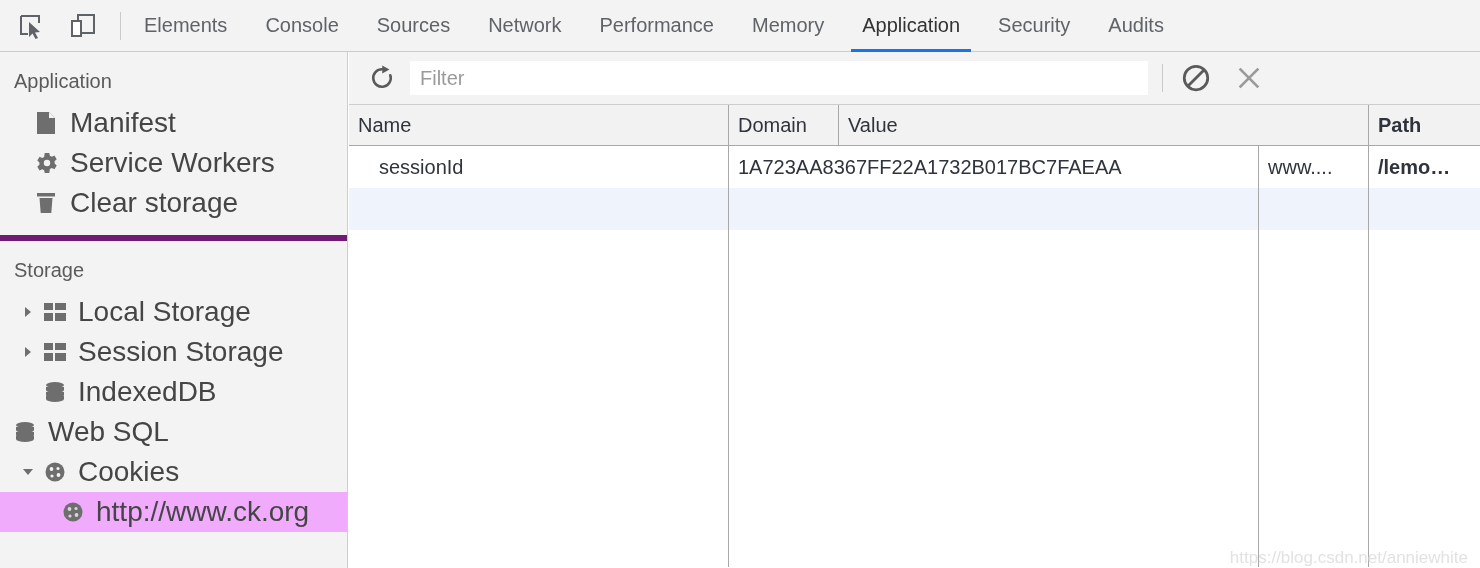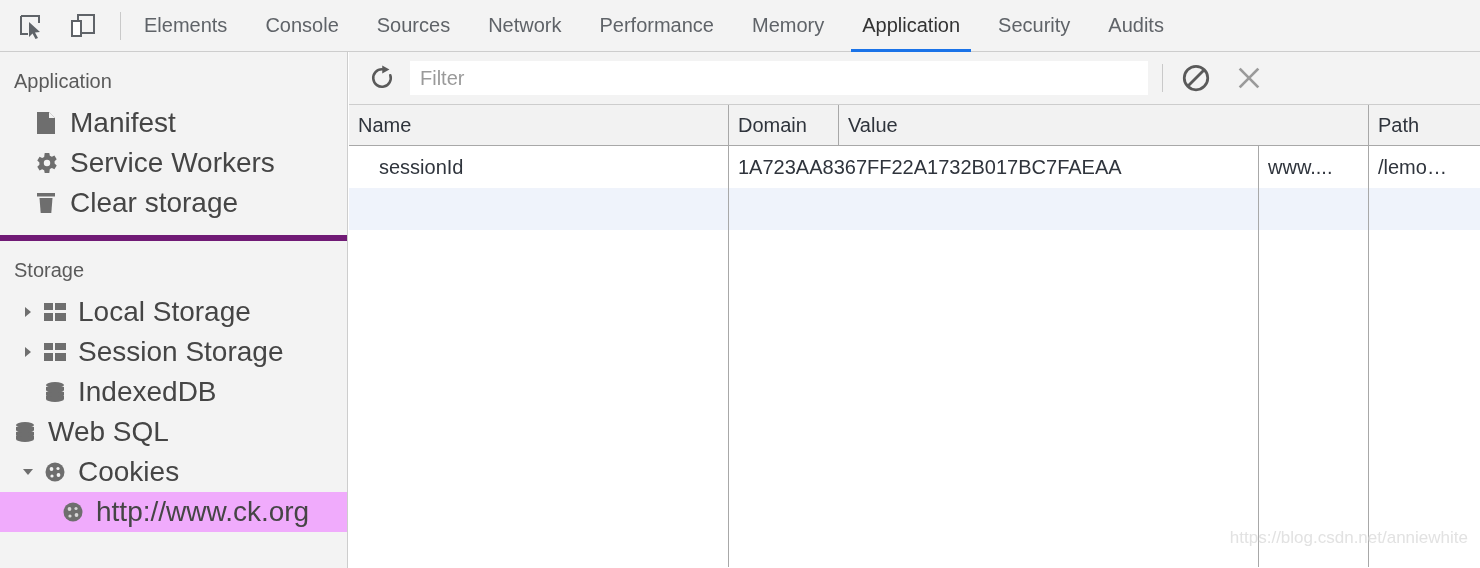--- a/index.html
+++ b/index.html
@@ -201,21 +201,21 @@
     padding-left: 9px;
     font-size: 20px;
     color: #2f343c;
     white-space: nowrap;
     overflow: hidden;
     height: 100%;
     display: flex;
     align-items: center;
     border-right: 1px solid #a8a8a8;
   }
-  .grid-row .cell:last-child { border-right: none; }
+  .grid-row .cell:last-child { border-right: none; font-weight: bold; }
   .c-name  { width: 380px; }
   .c-value { width: 530px; }
   .c-domain{ width: 110px; }
   .c-path  { width: 111px; }
   .data-row .c-name { padding-left: 30px; }
   .row-alt { background: #eff3fb; }
   .row-plain { background: #ffffff; }
 
   
   .col-rule {
@@ -223,21 +223,21 @@
     top: 41px;
     bottom: 0;
     width: 1px;
     background: #a8a8a8;
     z-index: 1;
   }
 
   .watermark {
     position: absolute;
     right: 12px;
-    bottom: 20px;
+    bottom: 0;
     font-size: 17px;
     color: #e2e2e2;
     z-index: 3;
     pointer-events: none;
     white-space: nowrap;
   }
 </style>
 </head>
 <body>
 

